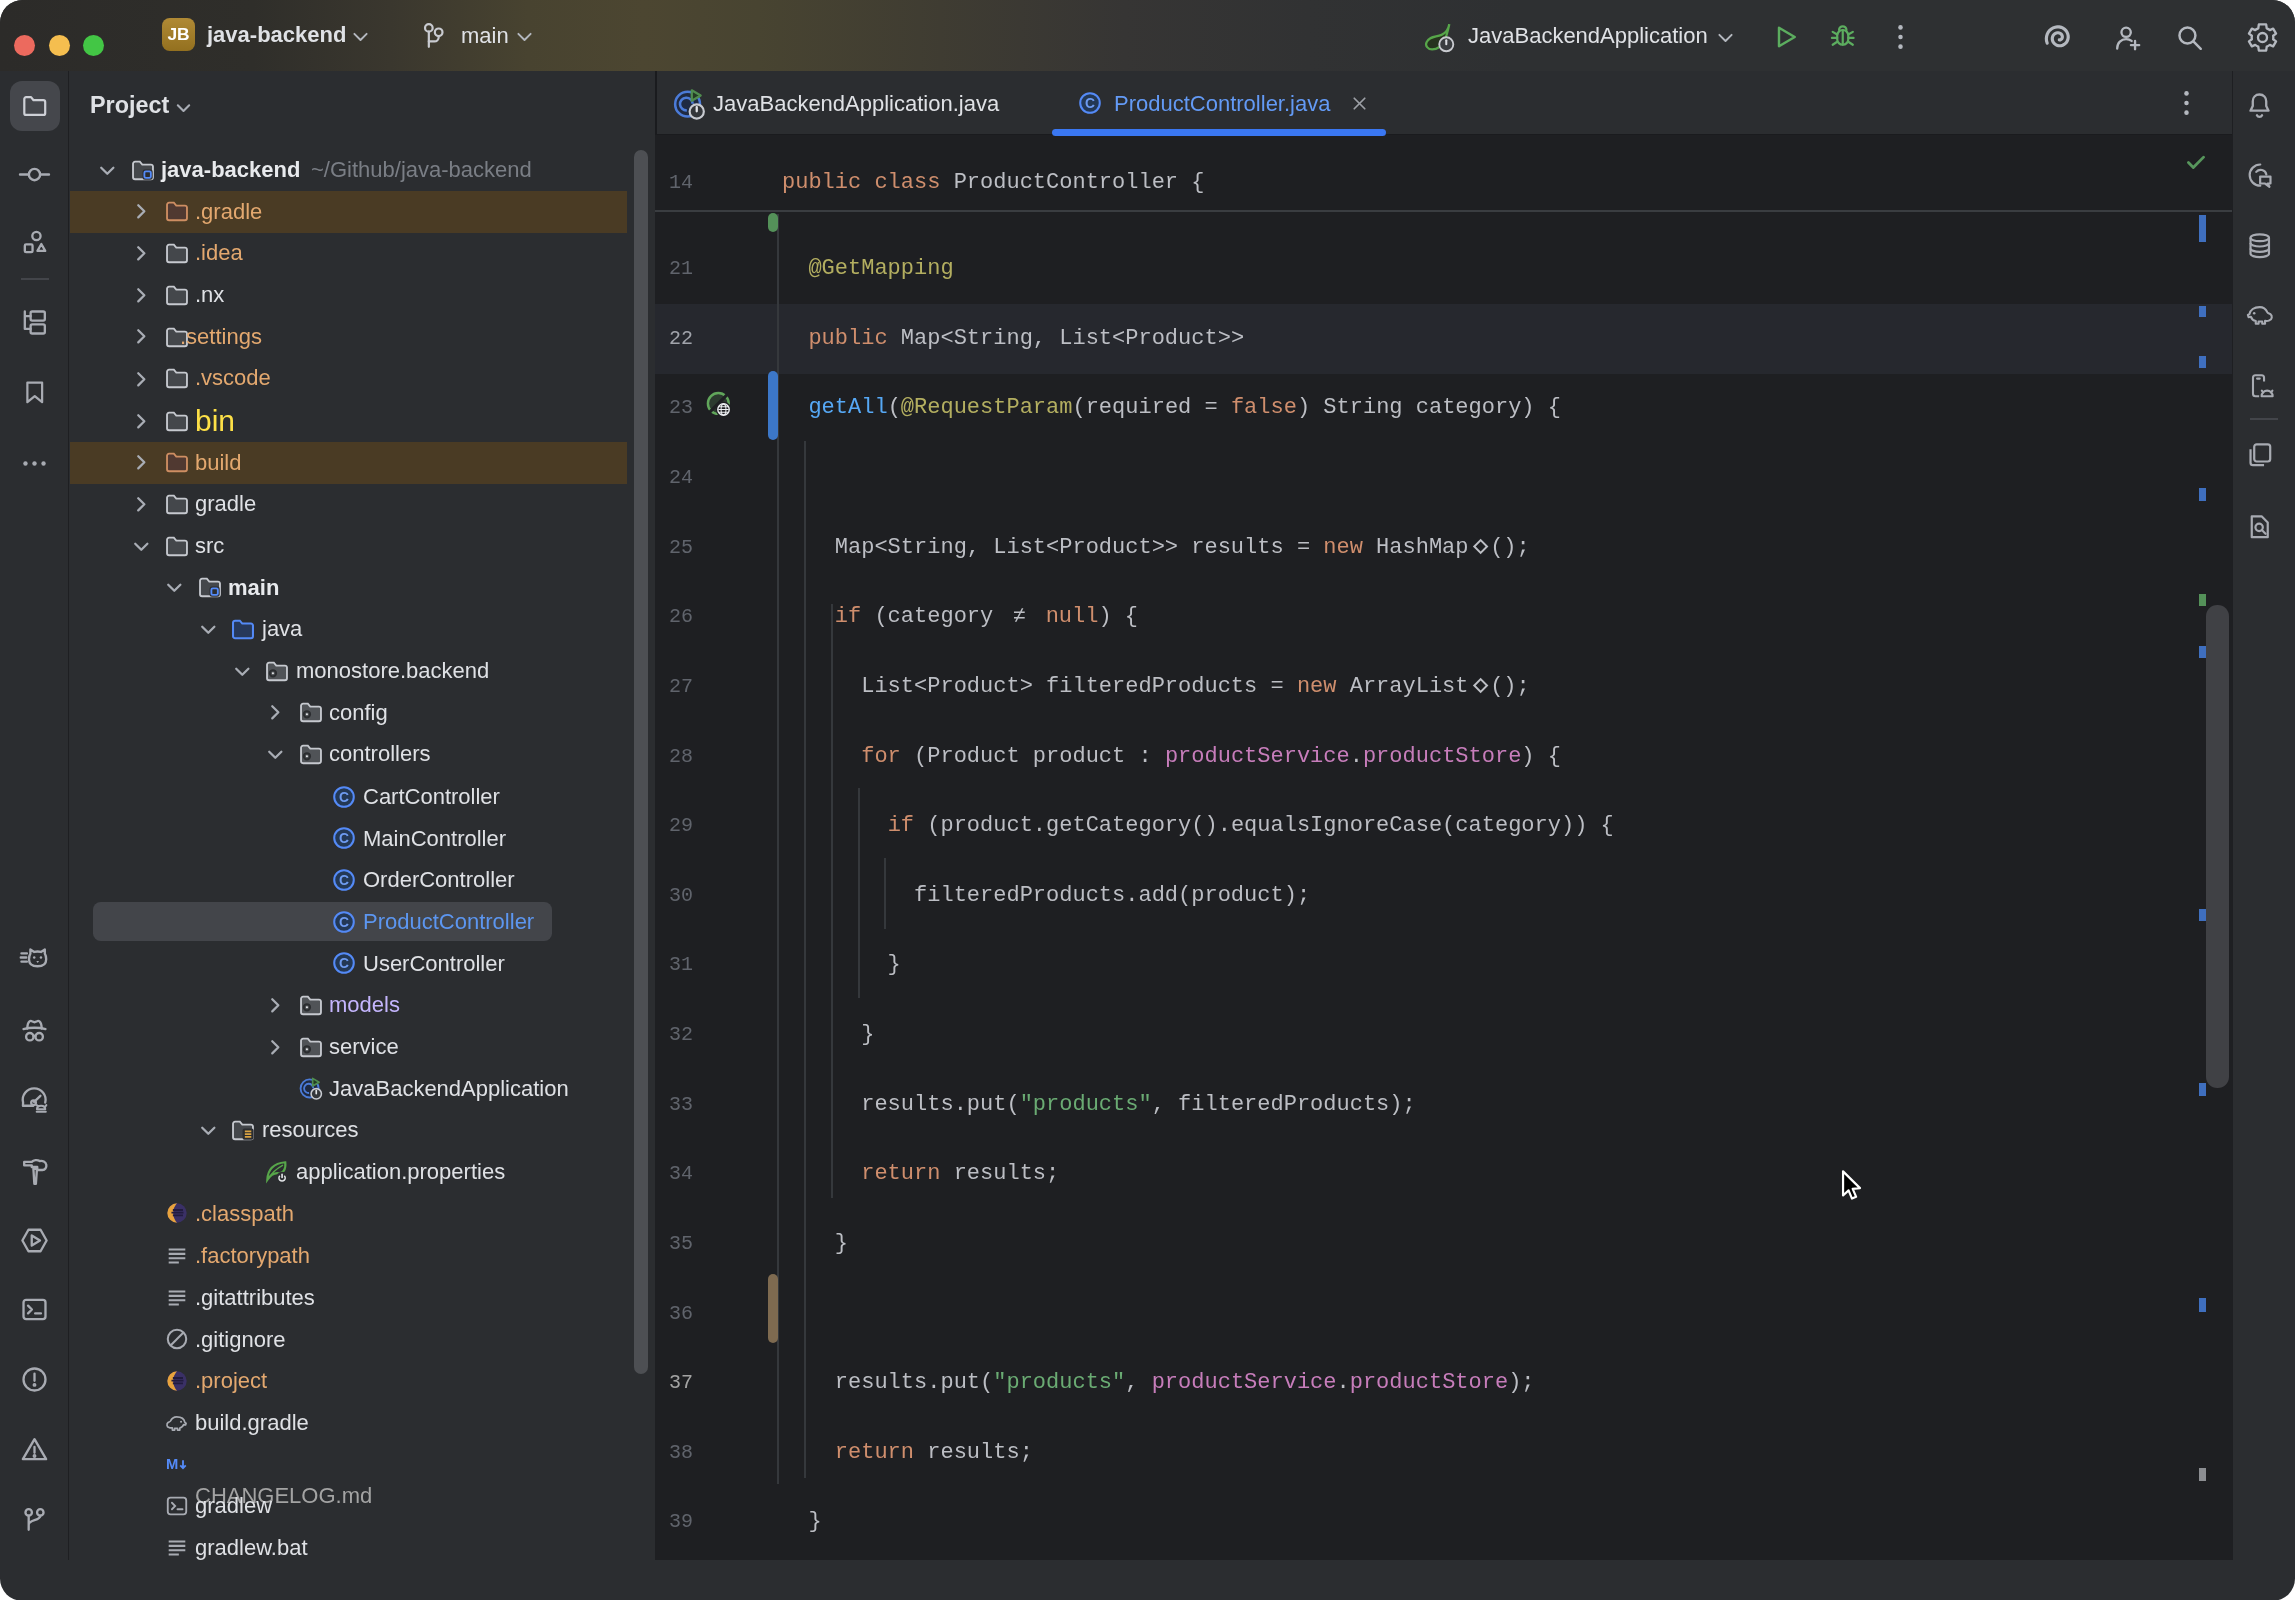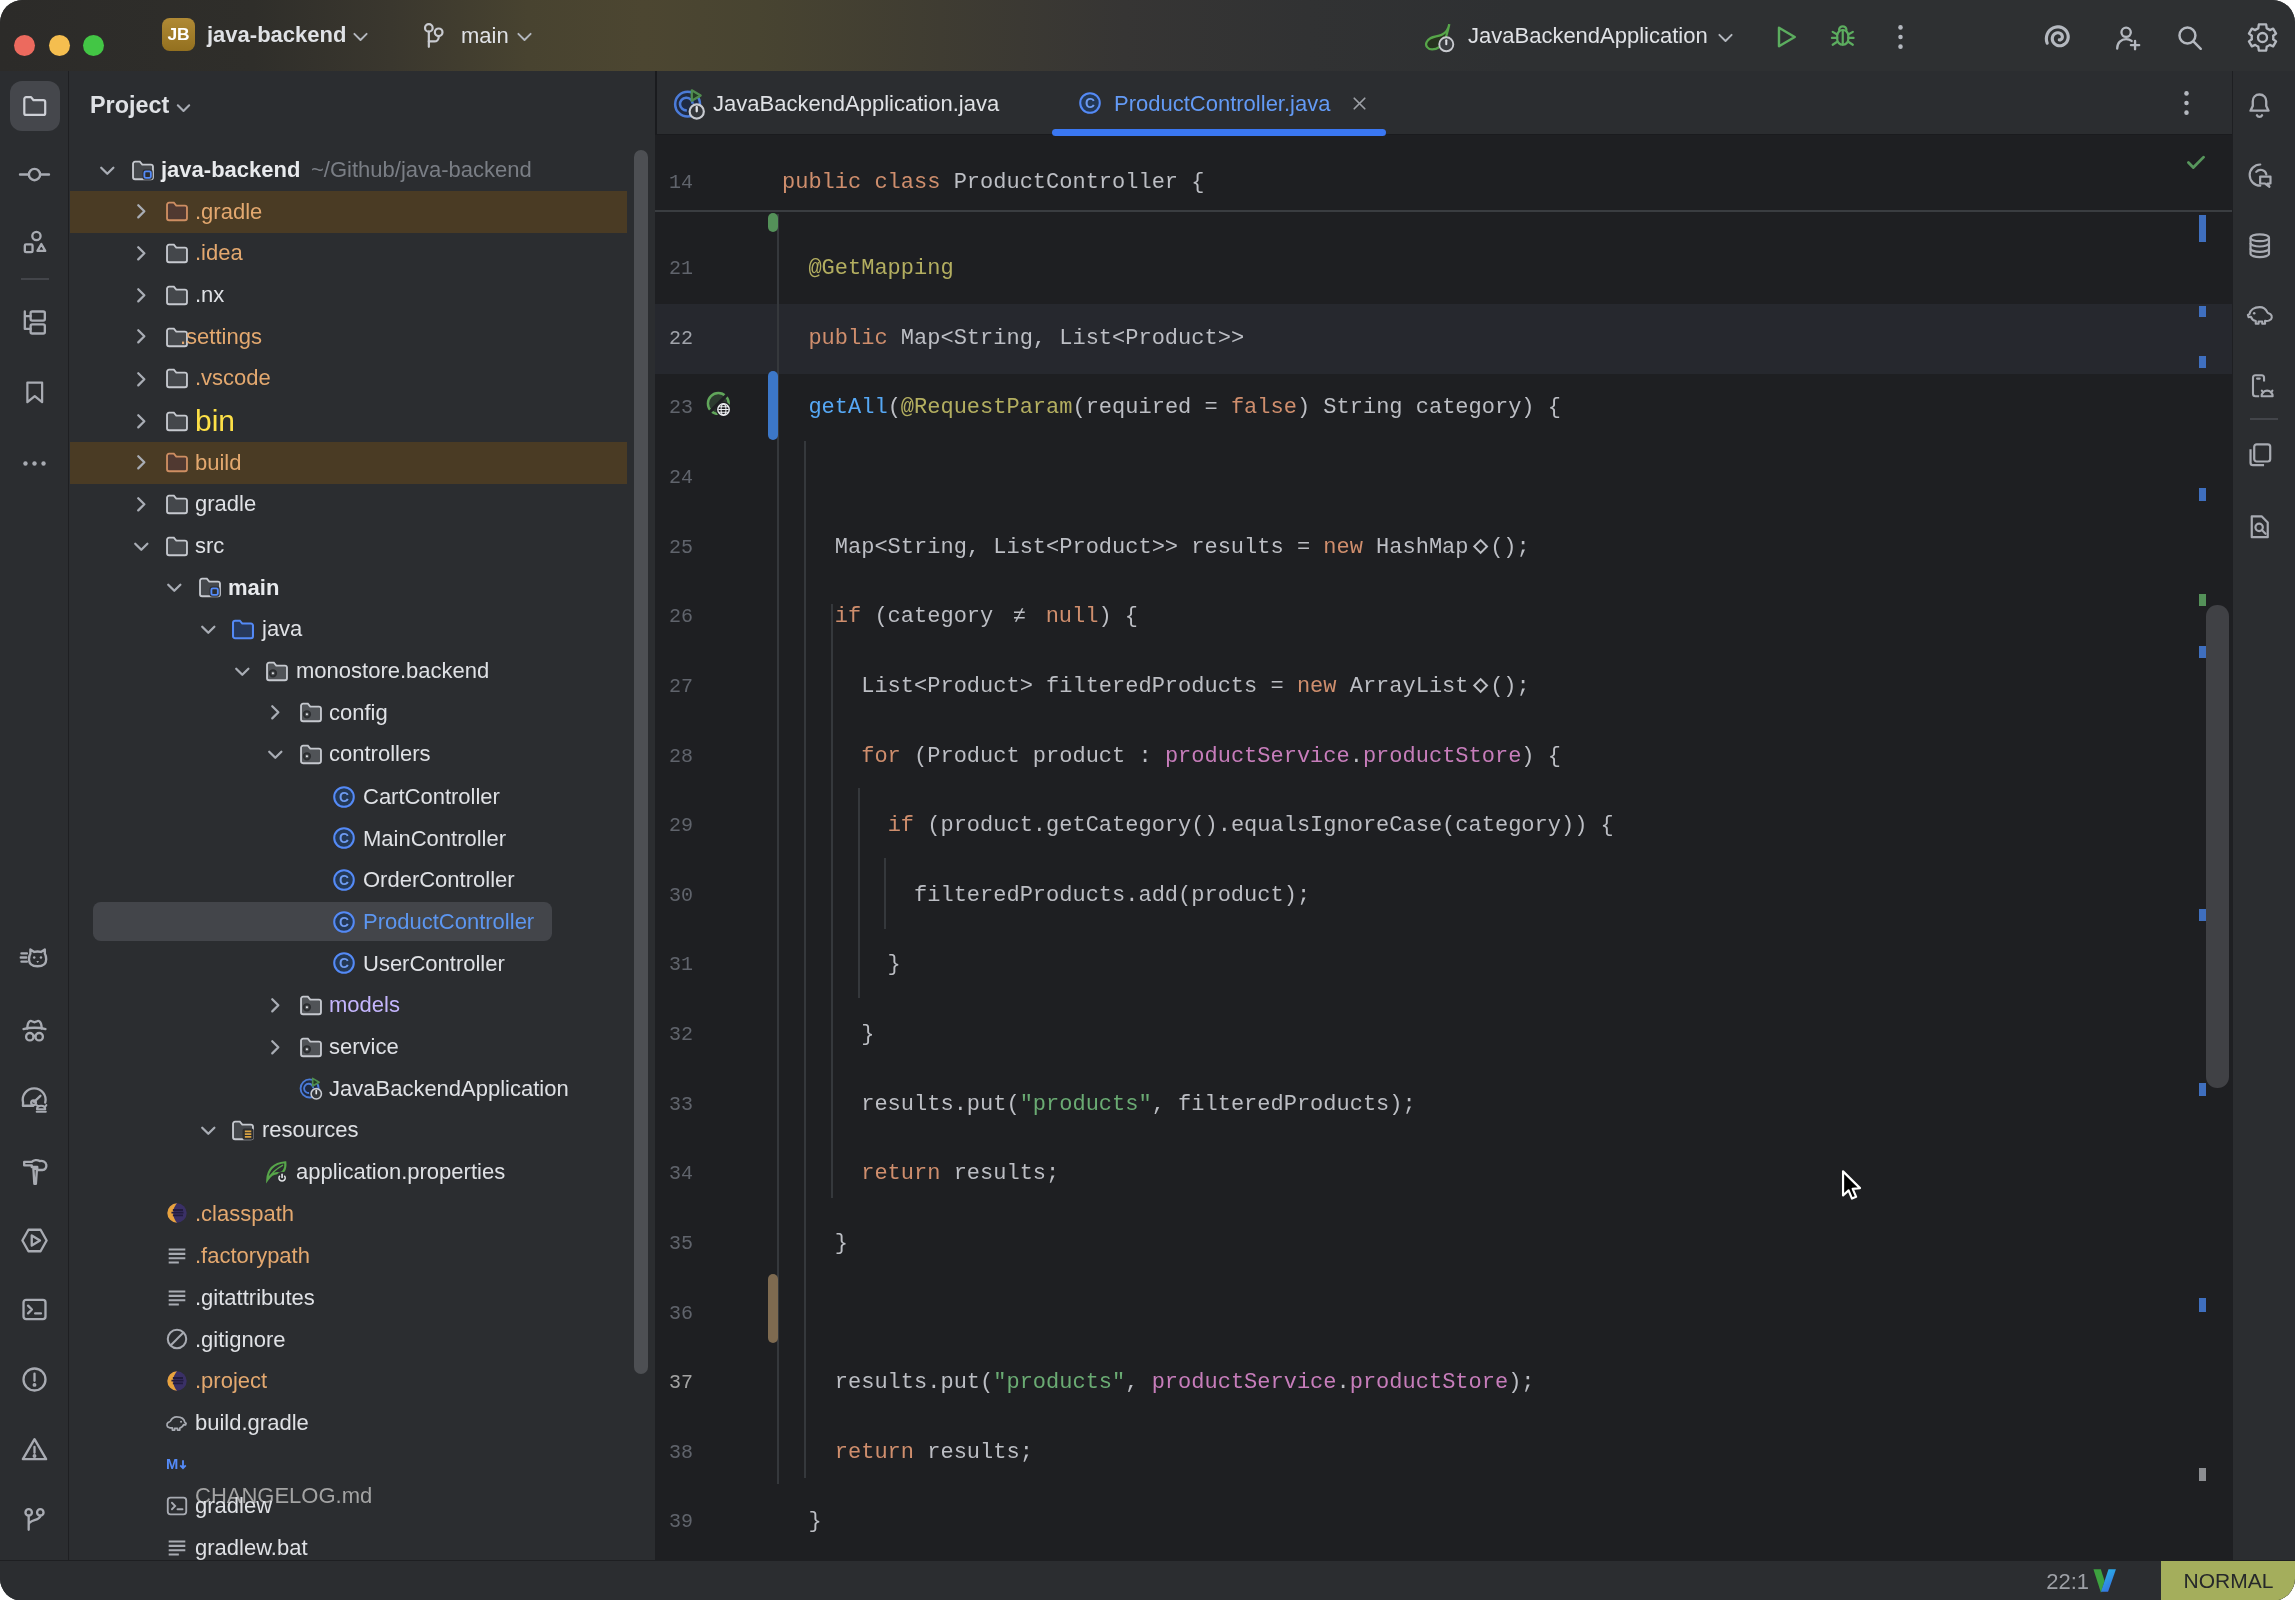--- a/index.html
+++ b/index.html
@@ -537,32 +537,17 @@
     <svg class="abs" style="left:12px;top:369px" width="29.5" height="29.5" viewBox="0 0 24 24" fill="none" stroke="#A8ABB2" stroke-width="1.8" stroke-linejoin="round">
         <rect x="7.5" y="3.5" width="13" height="14" rx="2"></rect>
         <path d="M4.5 7.5v11a2 2 0 0 0 2 2h9"></path>
       </svg>
     <svg class="abs" style="left:12px;top:441px" width="29.5" height="29.5" viewBox="0 0 24 24" fill="none" stroke="#A8ABB2" stroke-width="1.8" stroke-linejoin="round">
         <path d="M5.5 3.5h8l5 5v12h-13z"></path>
         <circle cx="11.5" cy="12.5" r="3"></circle>
         <path d="M13.7 14.7l3 3" stroke-linecap="round"></path>
       </svg>
   </div>
-  <div class="statusbar" id="statusbar">
-    <div class="abs" style="left:2028px;top:7.8px;width:61px;text-align:right;font-size:22px;color:#9DA0A6">22:1</div>
-    <svg class="abs" style="left:2093px;top:7px" width="23.4" height="26" viewBox="0 0 27 30">
-        <defs>
-          <linearGradient id="vg" x1="0" y1="0" x2="0.6" y2="1">
-            <stop offset="0" stop-color="#25C0E8"></stop>
-            <stop offset="1" stop-color="#3670E0"></stop>
-          </linearGradient>
-        </defs>
-        <path d="M0.5 1.5 h8.5 l4.3 13.2 -4.1 13.8 z" fill="#3DA23F"></path>
-        <path d="M26.5 1.5 h-8.6 l-8.7 26 h8.2 z" fill="url(#vg)"></path>
-      </svg>
-    <div class="abs" style="left:2161px;top:0;width:135px;height:41px;background:#A4AE5C"></div>
-    <div class="abs" style="left:2161px;top:7.8px;width:135px;text-align:center;font-size:21px;font-weight:400;color:#26282A">NORMAL</div>
-  </div>
   <svg class="abs" style="left:1841px;top:1169px" width="23.4" height="35" viewBox="0 0 17 24">
       <path d="M1.5 1 L1.5 18.5 L5.5 14.8 L8 20.8 L11 19.5 L8.5 13.7 L13.8 13.2 Z" fill="#000" stroke="#fff" stroke-width="1.6" stroke-linejoin="round"></path>
     </svg>
 </div>
 
 
 </body></html>

